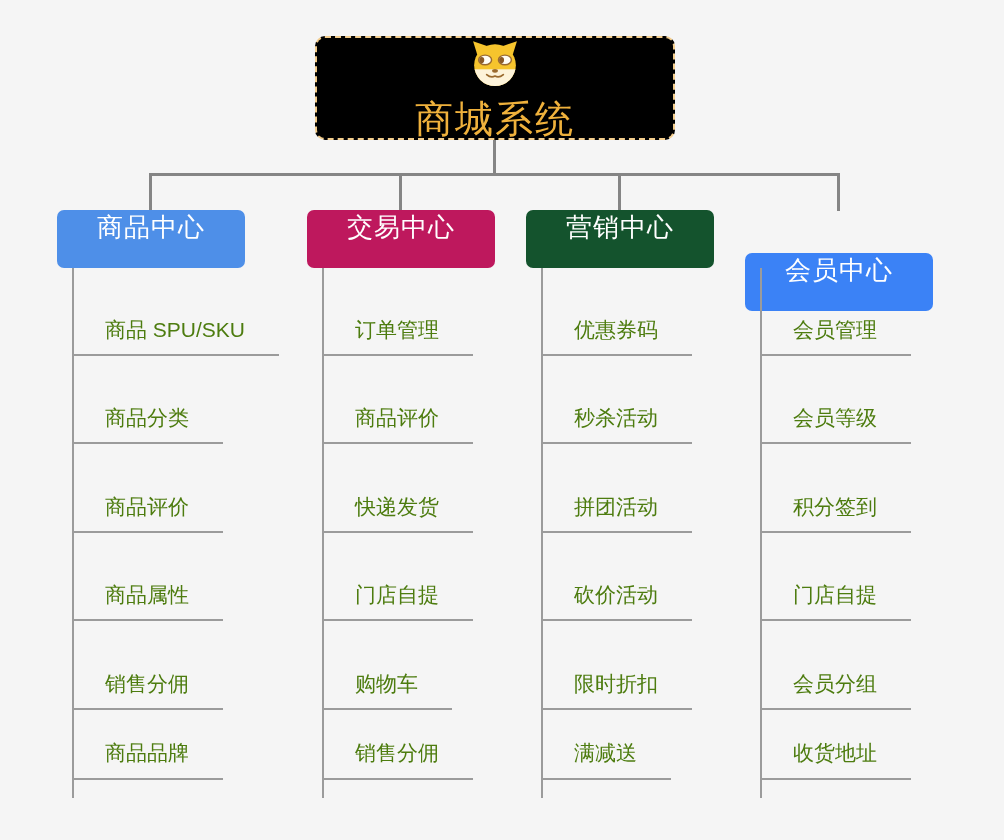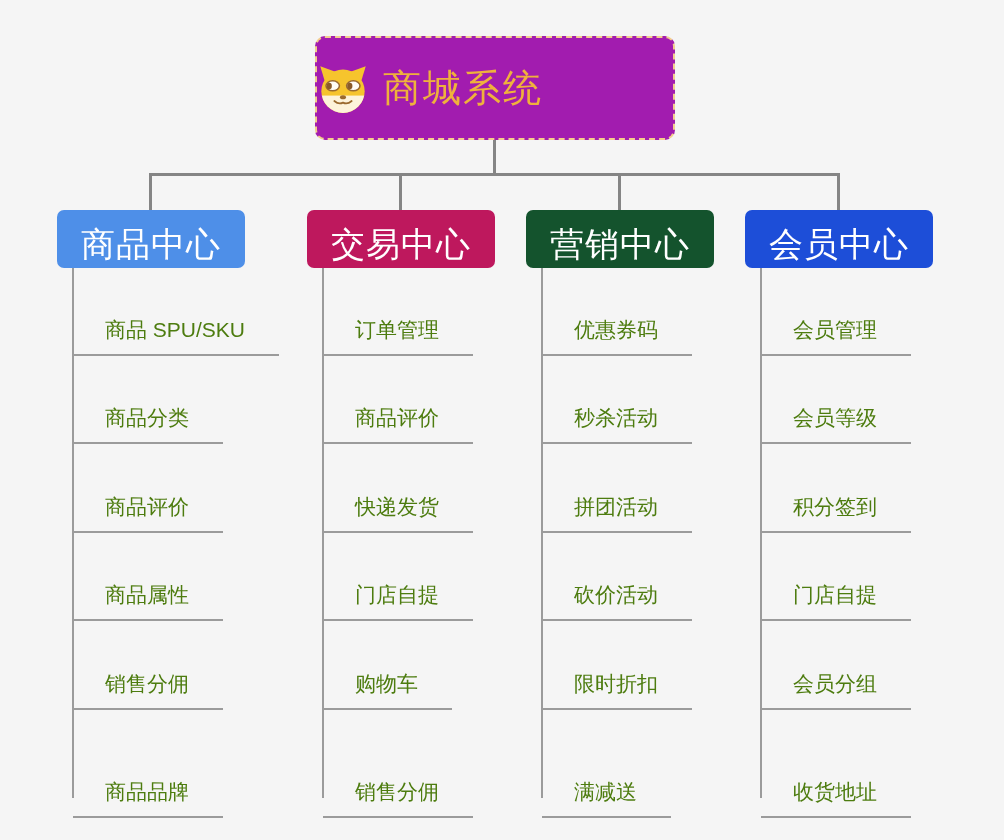--- a/index.html
+++ b/index.html
@@ -9,25 +9,25 @@
   }
   .canvas{
     position:relative;
     width:1004px;height:840px;
     background:#f5f5f5;
     overflow:hidden;
   }
   
   .root-node{
     position:absolute;left:315px;top:36px;width:360px;height:104px;
-    background:#a21caf;
+    background:#000000;
     border:2px dashed #f3cd8d;
     border-radius:10px;
     box-sizing:border-box;
-    display:flex;align-items:center;gap:14px;
+    display:flex;align-items:center;justify-content:center;gap:14px;flex-direction:column;
   }
   .root-title{
     font-size:38px;
     font-weight:500;
     color:#efb13c;
     letter-spacing:2px;
     line-height:1;
   }
   .doge{width:52px;height:50px;display:block;}
   
@@ -42,23 +42,23 @@
   
   .column{position:absolute;top:210px;width:260px;height:600px;}
   .col-0{left:57px;}
   .col-1{left:307px;}
   .col-2{left:526px;}
   .col-3{left:745px;}
   .branch-header{
     position:relative;
     width:188px;height:58px;
     border-radius:7px;
-    display:flex;align-items:flex-end;justify-content:center;
+    display:flex;align-items:flex-start;justify-content:center;
     color:#ffffff;
-    font-size:34px;
+    font-size:26px;
     letter-spacing:1px;
   }
   .trunk{
     position:absolute;
     left:15px;top:58px;
     width:2px;height:530px;
     background:#9b9b9b;
   }
   .items{position:absolute;left:16px;top:0;}
   .leaf{
@@ -69,21 +69,21 @@
     white-space:nowrap;
     font-size:21px;
     line-height:31px;
     color:#4d7c0f;
   }
   .leaf:nth-child(1){top:104px;}
   .leaf:nth-child(2){top:192px;}
   .leaf:nth-child(3){top:281px;}
   .leaf:nth-child(4){top:369px;}
   .leaf:nth-child(5){top:458px;}
-  .leaf:nth-child(6){top:566px;}
+  .leaf:nth-child(6){top:528px;font-family:Liberation Serif, serif;}
 </style>
 </head>
 <body>
 
 <div class="canvas">
 
   <div class="line root-stem"></div>
   <div class="line h-rail"></div>
   <div class="line drop drop-0"></div>
   <div class="line drop drop-1"></div>
@@ -148,21 +148,21 @@
       <div class="leaf">优惠券码</div>
       <div class="leaf">秒杀活动</div>
       <div class="leaf">拼团活动</div>
       <div class="leaf">砍价活动</div>
       <div class="leaf">限时折扣</div>
       <div class="leaf">满减送</div>
     </div>
   </div>
 
   <div class="column col-3">
-    <div class="branch-header" style="background-color: #1d4ed8;">
+    <div class="branch-header" style="background-color: #3b82f6; margin-top: 43px;">
       <span>会员中心</span>
     </div>
     <div class="trunk"></div>
     <div class="items">
       <div class="leaf">会员管理</div>
       <div class="leaf">会员等级</div>
       <div class="leaf">积分签到</div>
       <div class="leaf">门店自提</div>
       <div class="leaf">会员分组</div>
       <div class="leaf">收货地址</div>

